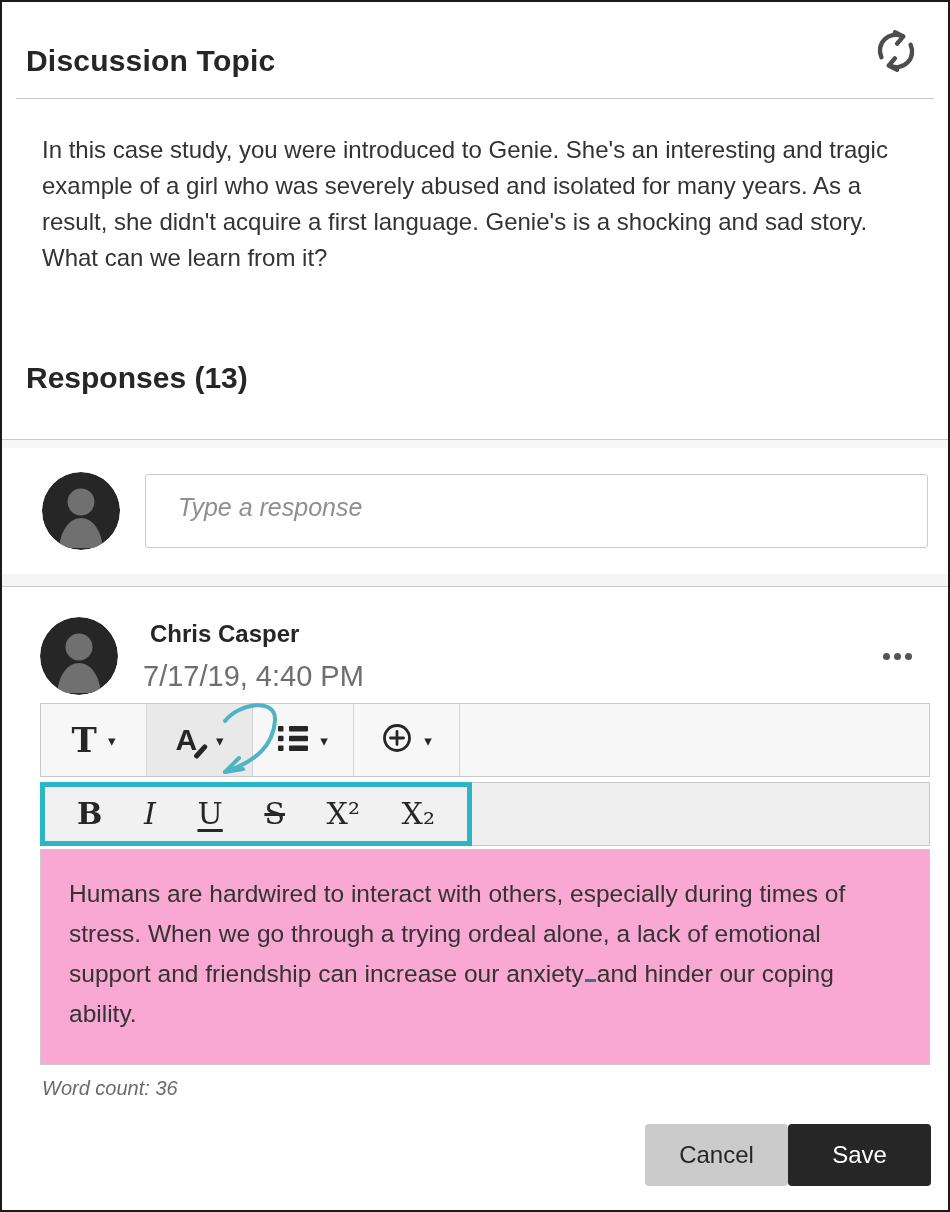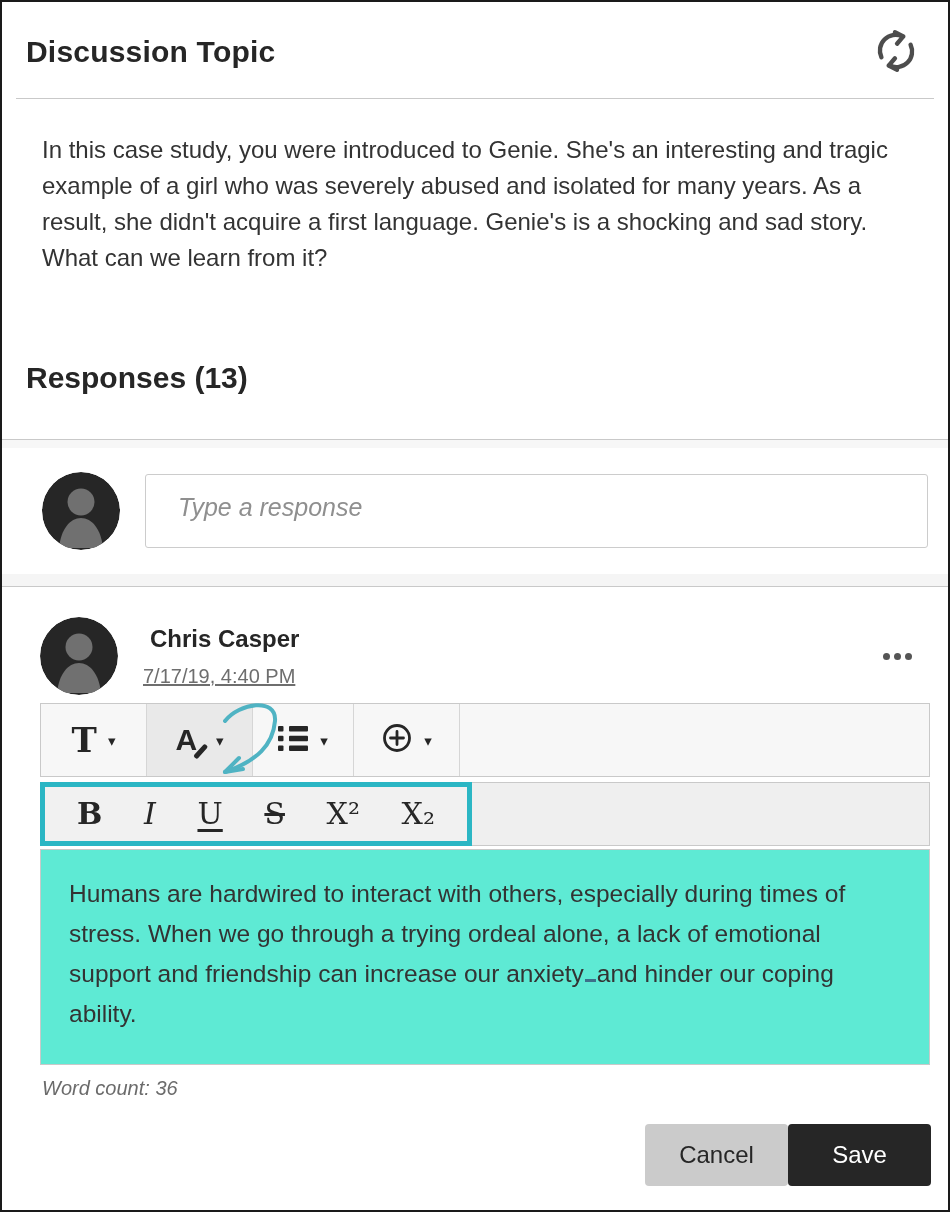--- a/index.html
+++ b/index.html
@@ -3,21 +3,21 @@
 <meta charset="utf-8">
 <style>
   * { margin:0; padding:0; box-sizing:border-box; }
   html,body { background:#e8e8e8; }
   body { font-family:"Liberation Sans", sans-serif; }
   .page {
     width:950px; height:1212px; margin:0 auto; position:relative;
     background:#fff; border:2px solid #1a1a1a; overflow:hidden;
   }
   
-  .hdr { display:flex; align-items:center; justify-content:space-between; padding:24px 26px 0 24px; }
+  .hdr { display:flex; align-items:flex-end; justify-content:space-between; padding:24px 26px 0 24px; }
   .hdr h1 { font-size:30px; font-weight:700; color:#262626; letter-spacing:.2px; }
   .refresh-btn { width:52px; height:52px; background:none; border:none; cursor:pointer; padding:0; }
   .divider1 { border-top:1px solid #c9c9c9; margin:20px 14px 0 14px; }
   
   .topic { margin:33px 44px 0 40px; font-size:24px; line-height:36px; color:#333; }
   
   .resp-h { margin:85px 24px 0 24px; font-size:30px; font-weight:700; color:#262626; }
   
   .compose-wrap { margin-top:44px; }
   .sec-band-top { border-top:1px solid #c9c9c9; height:9px; background:#f7f7f7; }
@@ -26,21 +26,21 @@
   .avatar { width:78px; height:78px; flex:0 0 78px; }
   .compose-input {
     flex:1; height:74px; border:1px solid #ccc; border-radius:3px; background:#fff;
     font-family:"Liberation Sans", sans-serif; font-size:25px; padding:0 20px 8px 32px; color:#333;
   }
   .compose-input::placeholder { color:#8f8f8f; font-style:italic; opacity:1; }
   
   .post-header { display:flex; align-items:center; padding:30px 26px 6px 38px; }
   .post-meta { margin-left:25px; }
   .post-author { font-size:24px; font-weight:700; color:#262626;margin-left:7px; }
-  .post-time { font-size:20px; color:#6e6e6e; margin-top:12px;text-decoration:underline; }
+  .post-time { font-size:29px; color:#6e6e6e; margin-top:12px; }
   .overflow-btn { margin-left:auto; background:none; border:none; cursor:pointer; display:flex; gap:4px; padding:10px; }
   .overflow-btn i { width:7px; height:7px; border-radius:50%; background:#555; }
   
   .editor-wrap { margin:2px 18px 0 38px; position:relative; }
   .tb1 { display:flex; height:74px; background:#f7f7f7; border:1px solid #c9c9c9; }
   .tb1-cell { width:106px; border-right:1px solid #d6d6d6; display:flex; align-items:center; justify-content:center; gap:11px; cursor:pointer; background:#f7f7f7; }
   .tb1-cell.active { background:#e9e9e9; }
   .tb1-fill { flex:1; }
   .glyph-t { font-family:"DejaVu Serif", serif; font-size:34px; font-weight:600; color:#262626; line-height:1; }
   .glyph-a { position:relative; font-size:30px; font-weight:700; color:#262626; line-height:1; font-family:"Liberation Sans", sans-serif; }
@@ -52,21 +52,21 @@
     border:5px solid var(--accent-teal, #2bb6c4); background:#f1f1f1;
     display:flex; align-items:center; justify-content:space-between; padding:0 28px 0 28px;
   }
   .fmt { background:none; border:none; cursor:pointer; font-family:"DejaVu Serif", serif; font-size:30px; color:#262626; line-height:1; padding:2px 4px; }
   .fmt-b { font-weight:700; }
   .fmt-i { font-style:italic; }
   .fmt-u { text-decoration:underline; text-underline-offset:5px; }
   .fmt-s { text-decoration:line-through; }
   
   .editor-body {
-    margin-top:3px; height:216px; border:1px solid #c9c9c9; background:#5eead4;
+    margin-top:3px; height:216px; border:1px solid #c9c9c9; background:#f9a8d4;
     padding:24px 40px 0 28px; font-size:24.5px; line-height:40px; color:#333; cursor:text;
   }
   .text-cursor { display:inline-block; width:11px; border-bottom:3px solid #3e708a; height:14px; margin:0 1px; vertical-align:baseline; }
   .word-count { margin:12px 0 12px 40px; font-size:20px; font-style:italic; color:#6b6b6b; }
   
   .footer { display:flex; justify-content:flex-end; gap:0; margin-top:24px; padding-right:17px; }
   .btn { height:62px; min-width:143px; border:none; border-radius:4px; font-family:"Liberation Sans", sans-serif; font-size:24px; cursor:pointer; padding:0 28px; }
   .btn-cancel { background:#cbcbcb; color:#262626; }
   .btn-save { background:var(--save-button-bg, #262626); color:#fff; }
   

